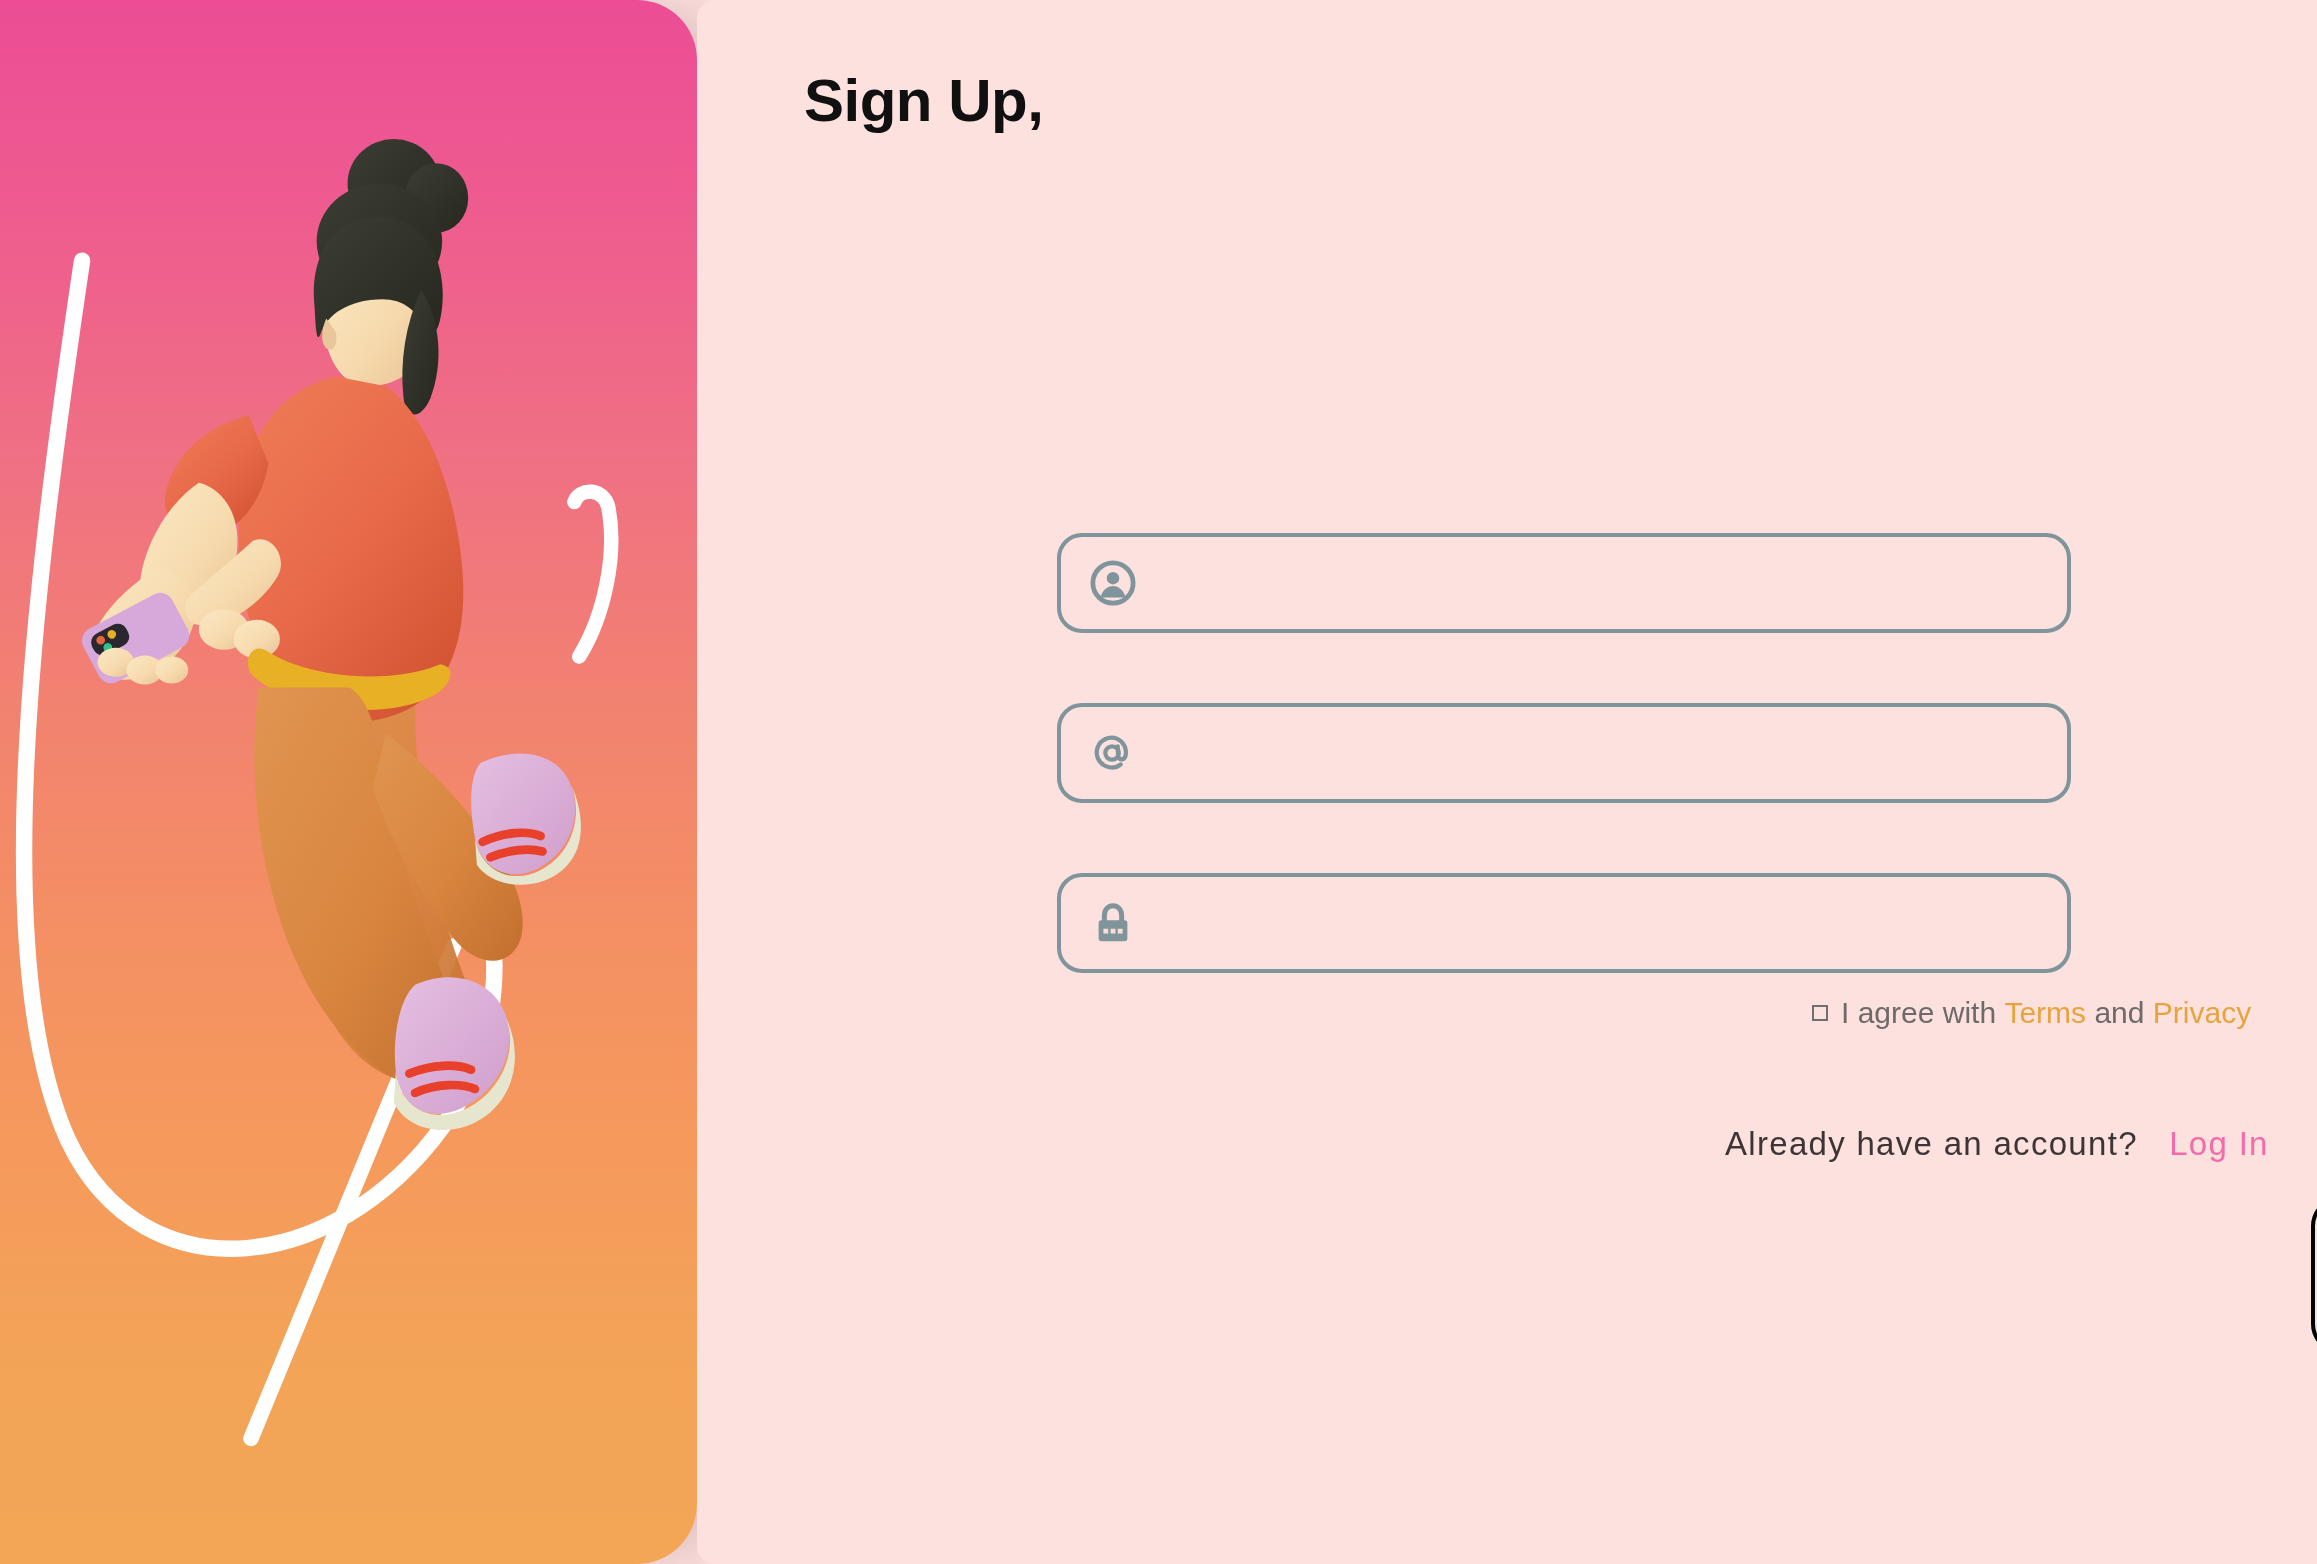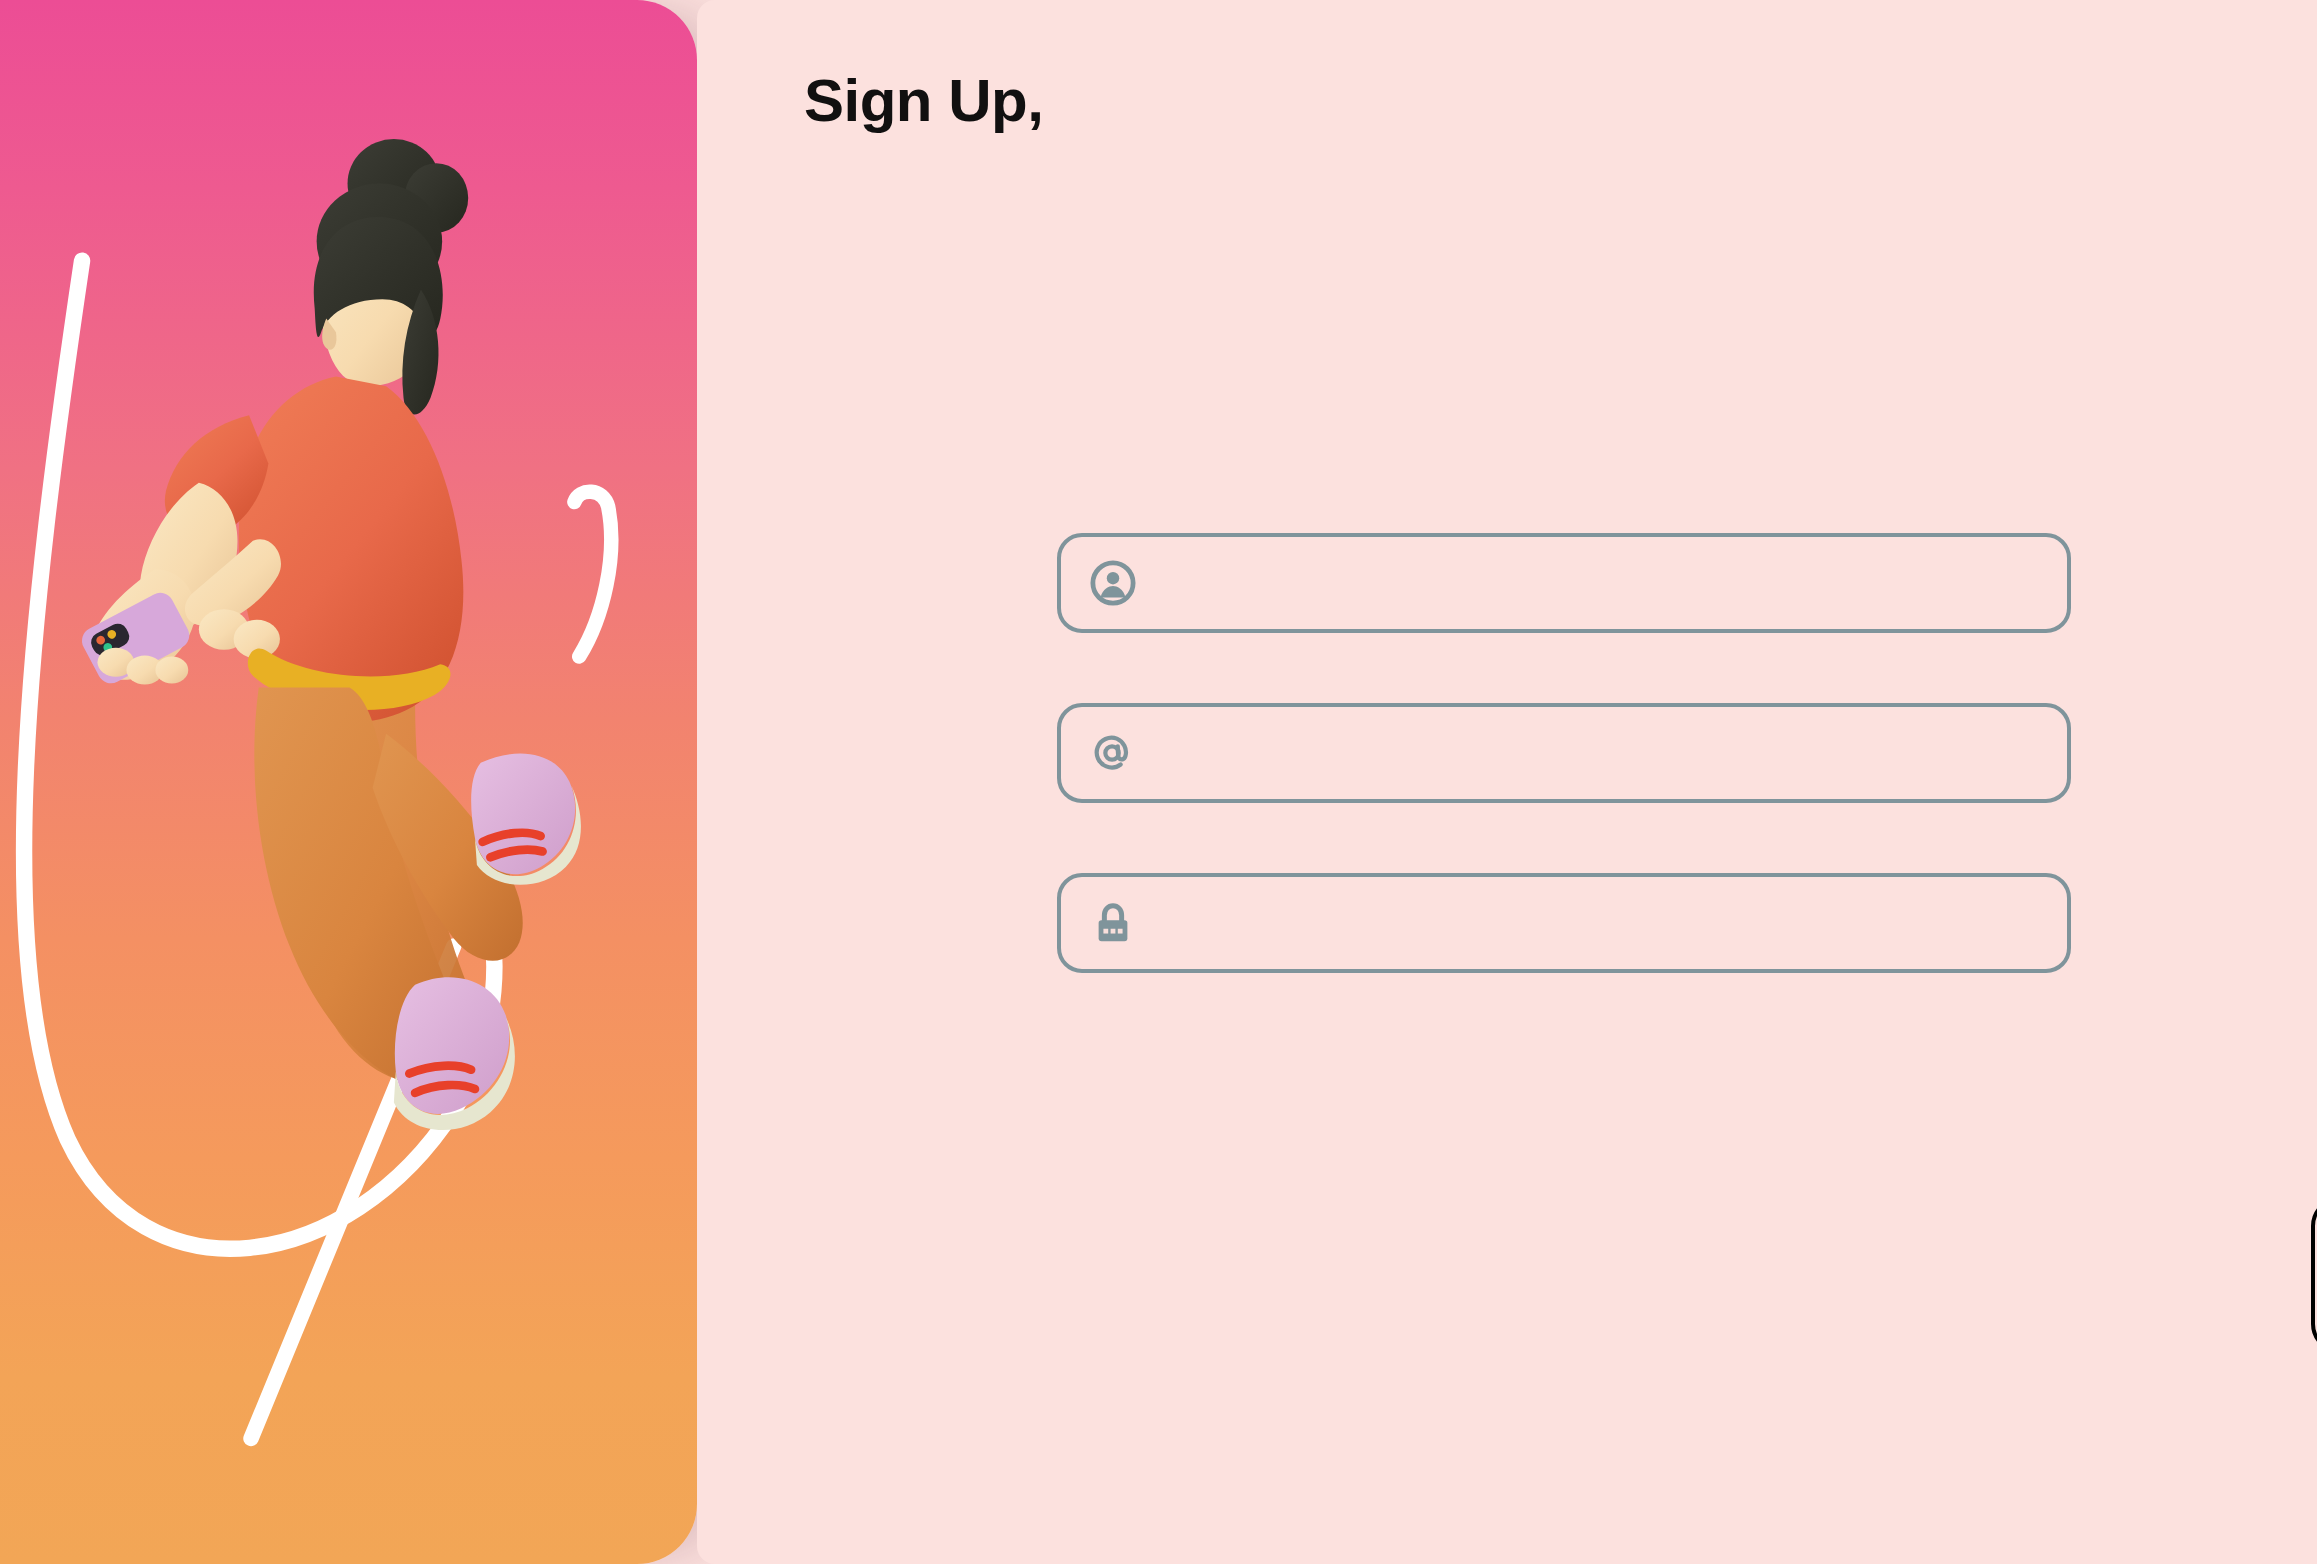--- a/index.html
+++ b/index.html
@@ -336,21 +336,36 @@
           <rect x="9" y="21" width="30" height="22" rx="3" fill="#7f949b"></rect>
           <rect x="14" y="30" width="5" height="5" fill="#f8dfdb"></rect>
           <rect x="21.5" y="30" width="5" height="5" fill="#f8dfdb"></rect>
           <rect x="29" y="30" width="5" height="5" fill="#f8dfdb"></rect>
         </svg>
       </span>
       <input class="field-input" type="password" value="" placeholder="" style="">
     </div>
   </div>
 
-
+  <div class="terms-row">
+    <span class="terms-checkbox"></span>
+    <span class="terms-text">I agree with</span>
+    <span>&nbsp;</span>
+    <a class="terms-link">Terms</a>
+    <span>&nbsp;</span>
+    <span class="terms-text">and</span>
+    <span>&nbsp;</span>
+    <a class="terms-link">Privacy</a>
+  </div>
+
+  <div class="account-row">
+    <span class="account-text">Already have an account?</span>
+    <span>&nbsp;</span>
+    <a class="login-link">Log In</a>
+  </div>
 
   <div class="signup-wrap">
 
     <button class="signup-button">Sign Up</button>
   </div>
 
 </div>
 
 
 </body></html>

